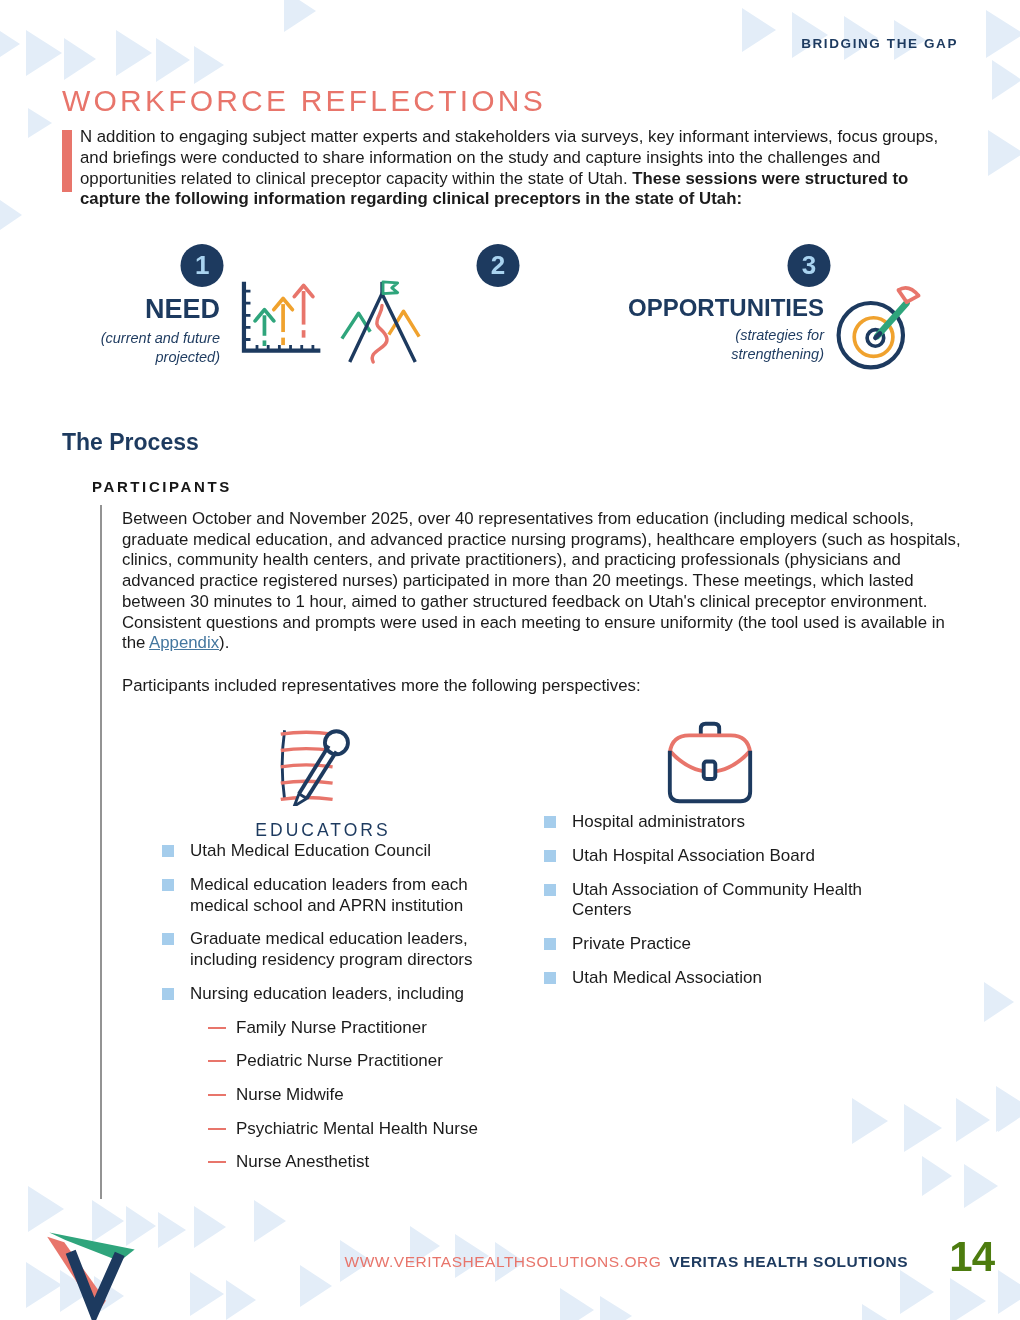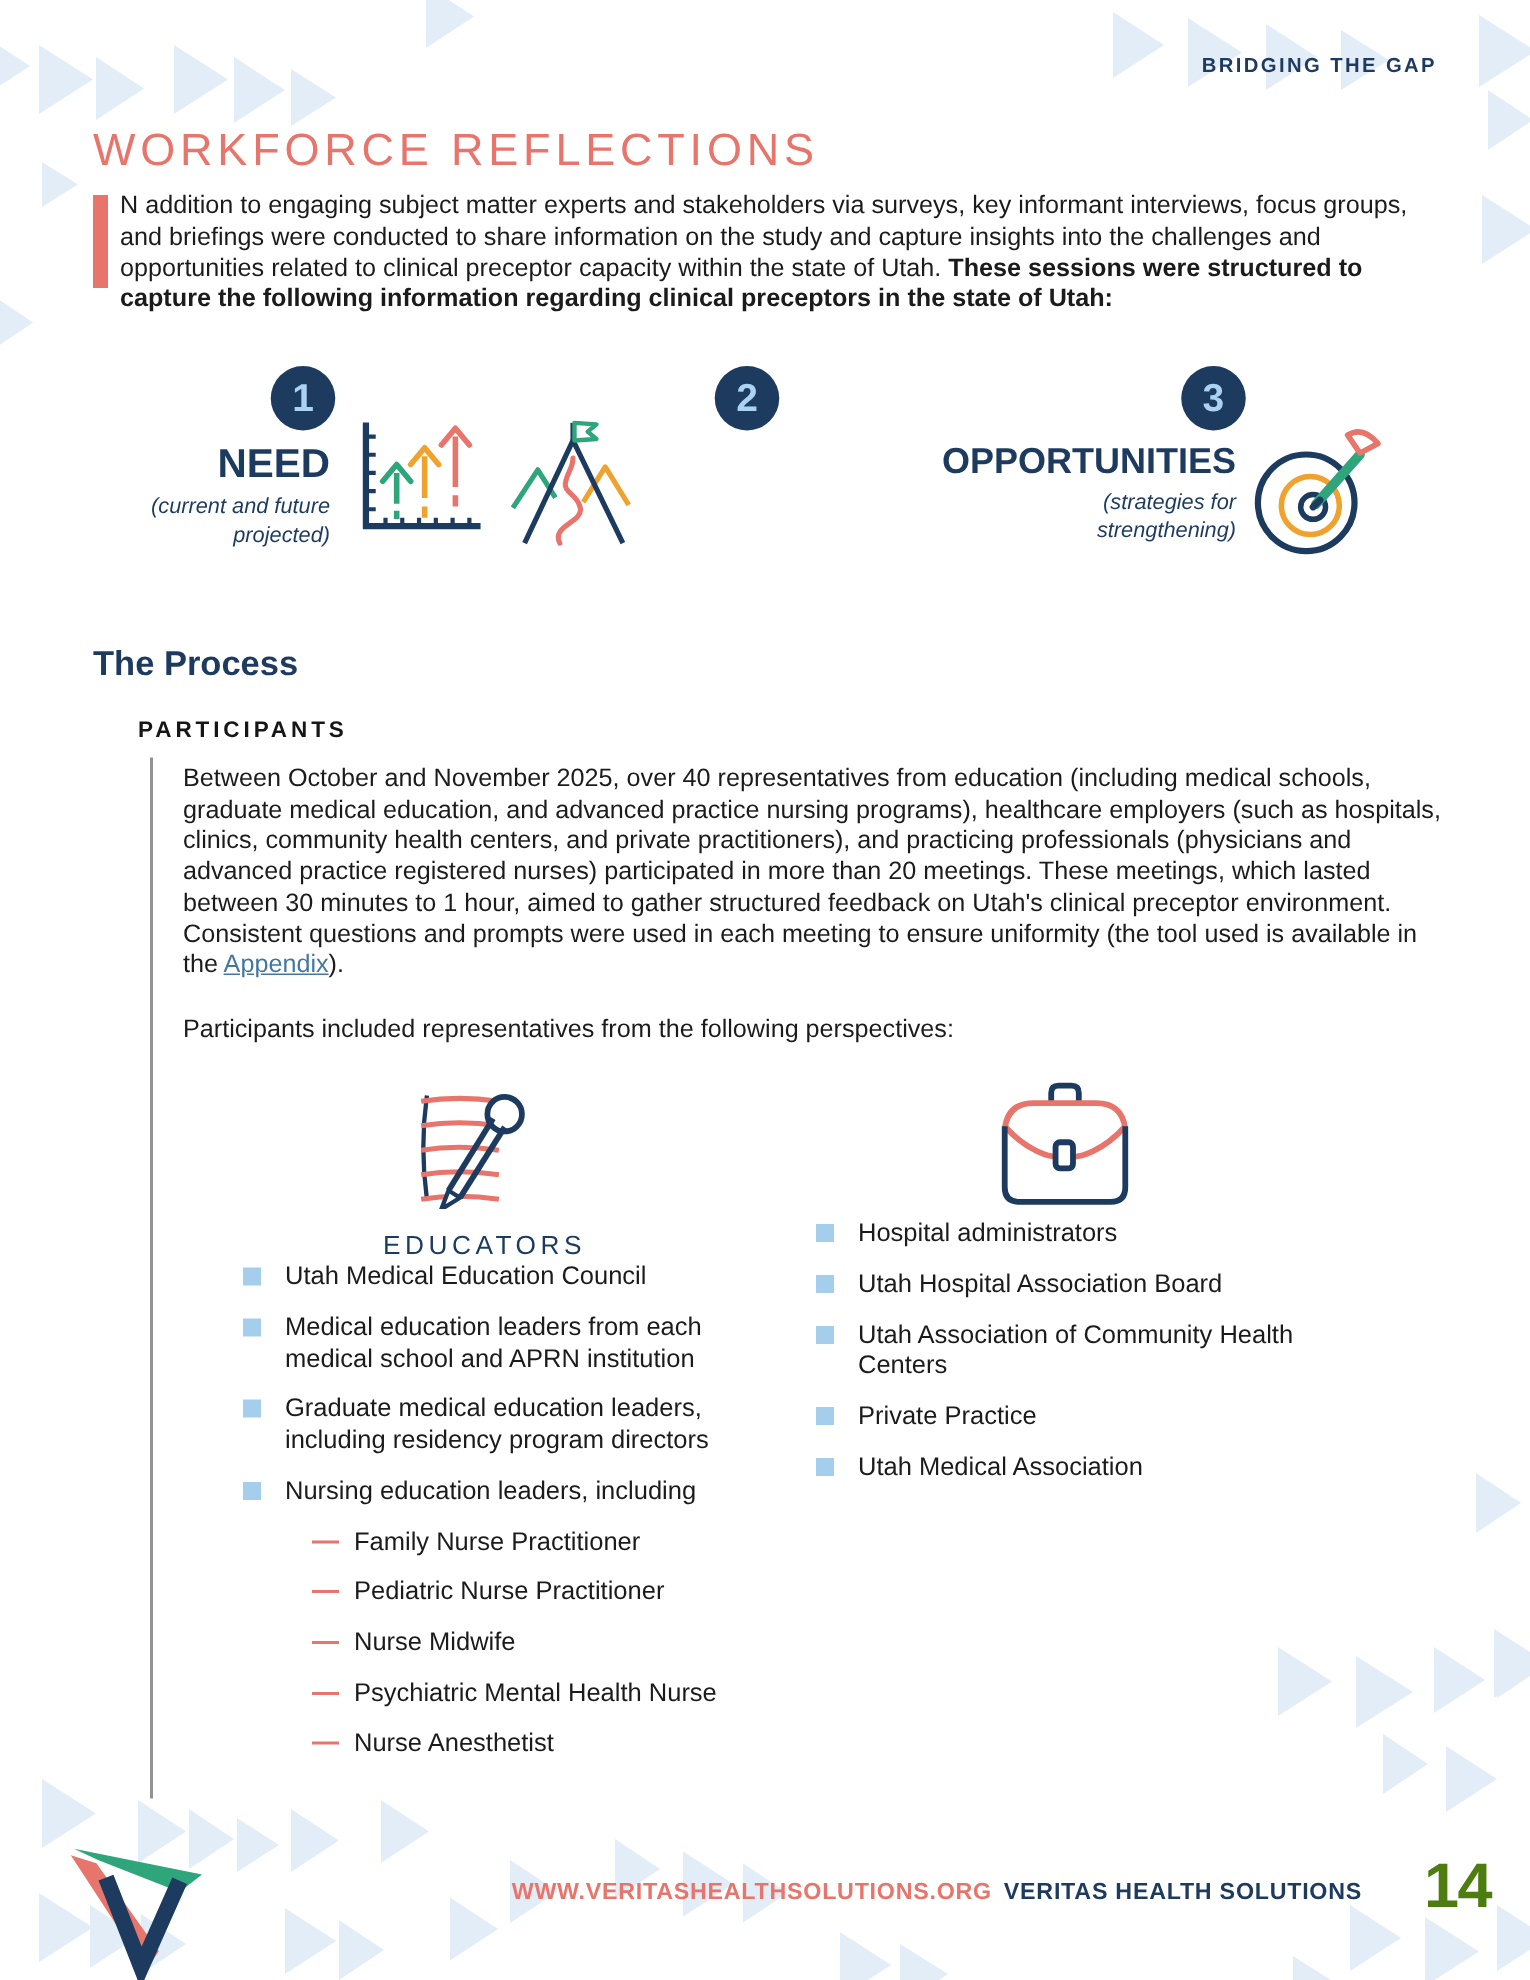--- a/index.html
+++ b/index.html
@@ -48,21 +48,21 @@
     font-weight:500;margin-top:8px;}
   .blist{}
   .bitem{display:flex;gap:16px;margin-bottom:13px;font-size:17px;line-height:1.22;}
   .sq{width:12px;height:12px;background:#A5CDEC;margin-top:4px;flex:none;}
   .sublist{margin-top:13px;padding-left:18px;}
   .subitem{display:flex;gap:10px;margin-bottom:13px;}
   .dash{width:18px;border-top:2.5px solid #E8756B;margin-top:9px;flex:none;}
 
   .footer-logo{position:absolute;left:33px;top:1224px;z-index:4;}
   .footer-line{position:absolute;top:1253px;right:112px;white-space:nowrap;font-size:15.5px;z-index:4;}
-  .footer-url{color:#E8756B;letter-spacing:0.5px;font-weight:bold;}
+  .footer-url{color:#E8756B;letter-spacing:0.5px;}
   .footer-org{color:#1D3A5F;font-weight:700;letter-spacing:0.5px;margin-left:8px;}
   .page-num{position:absolute;top:1233px;right:26px;font-size:42px;font-weight:700;
     color:#4d7c0f;z-index:4;letter-spacing:-1px;}
 </style>
 </head>
 <body>
 
 <div id="page">
 
   <div class="tri" style="left:-14px;top:22px;width:34px;height:44px;"></div>
@@ -181,21 +181,21 @@
       </span>
     </div>
   </div>
 
   <div class="process-title">The Process</div>
   <div class="participants-heading">PARTICIPANTS</div>
 
   <div class="participants-block">
     <div class="para"><span>Between October and November 2025, over 40 representatives from education (including medical schools, graduate medical education, and advanced practice nursing programs), healthcare employers (such as hospitals, clinics, community health centers, and private practitioners), and practicing professionals (physicians and advanced practice registered nurses) participated in more than 20 meetings. These meetings, which lasted between 30 minutes to 1 hour, aimed to gather structured feedback on Utah's clinical preceptor environment. Consistent questions and prompts were used in each meeting to ensure uniformity (the tool used is available in the </span><a href="#">Appendix</a><span>).</span></div>
 
-    <div class="persp-intro">Participants included representatives from the following perspectives:</div>
+    <div class="persp-intro">Participants included representatives more the following perspectives:</div>
 
     <div class="cols">
 
       <div class="col-left">
         <div class="persp-icon">
           <svg width="96" height="88" viewBox="0 0 100 90" fill="none">
             <path d="M10 12 Q5 48 10 84" stroke="#1D3A5F" stroke-width="3"></path>
             <path d="M6 16 Q32 12 60 16" stroke="#E8756B" stroke-width="3.5"></path>
             <path d="M6 33 Q32 29 60 33" stroke="#E8756B" stroke-width="3.5"></path>
             <path d="M6 50 Q32 46 60 50" stroke="#E8756B" stroke-width="3.5"></path>

